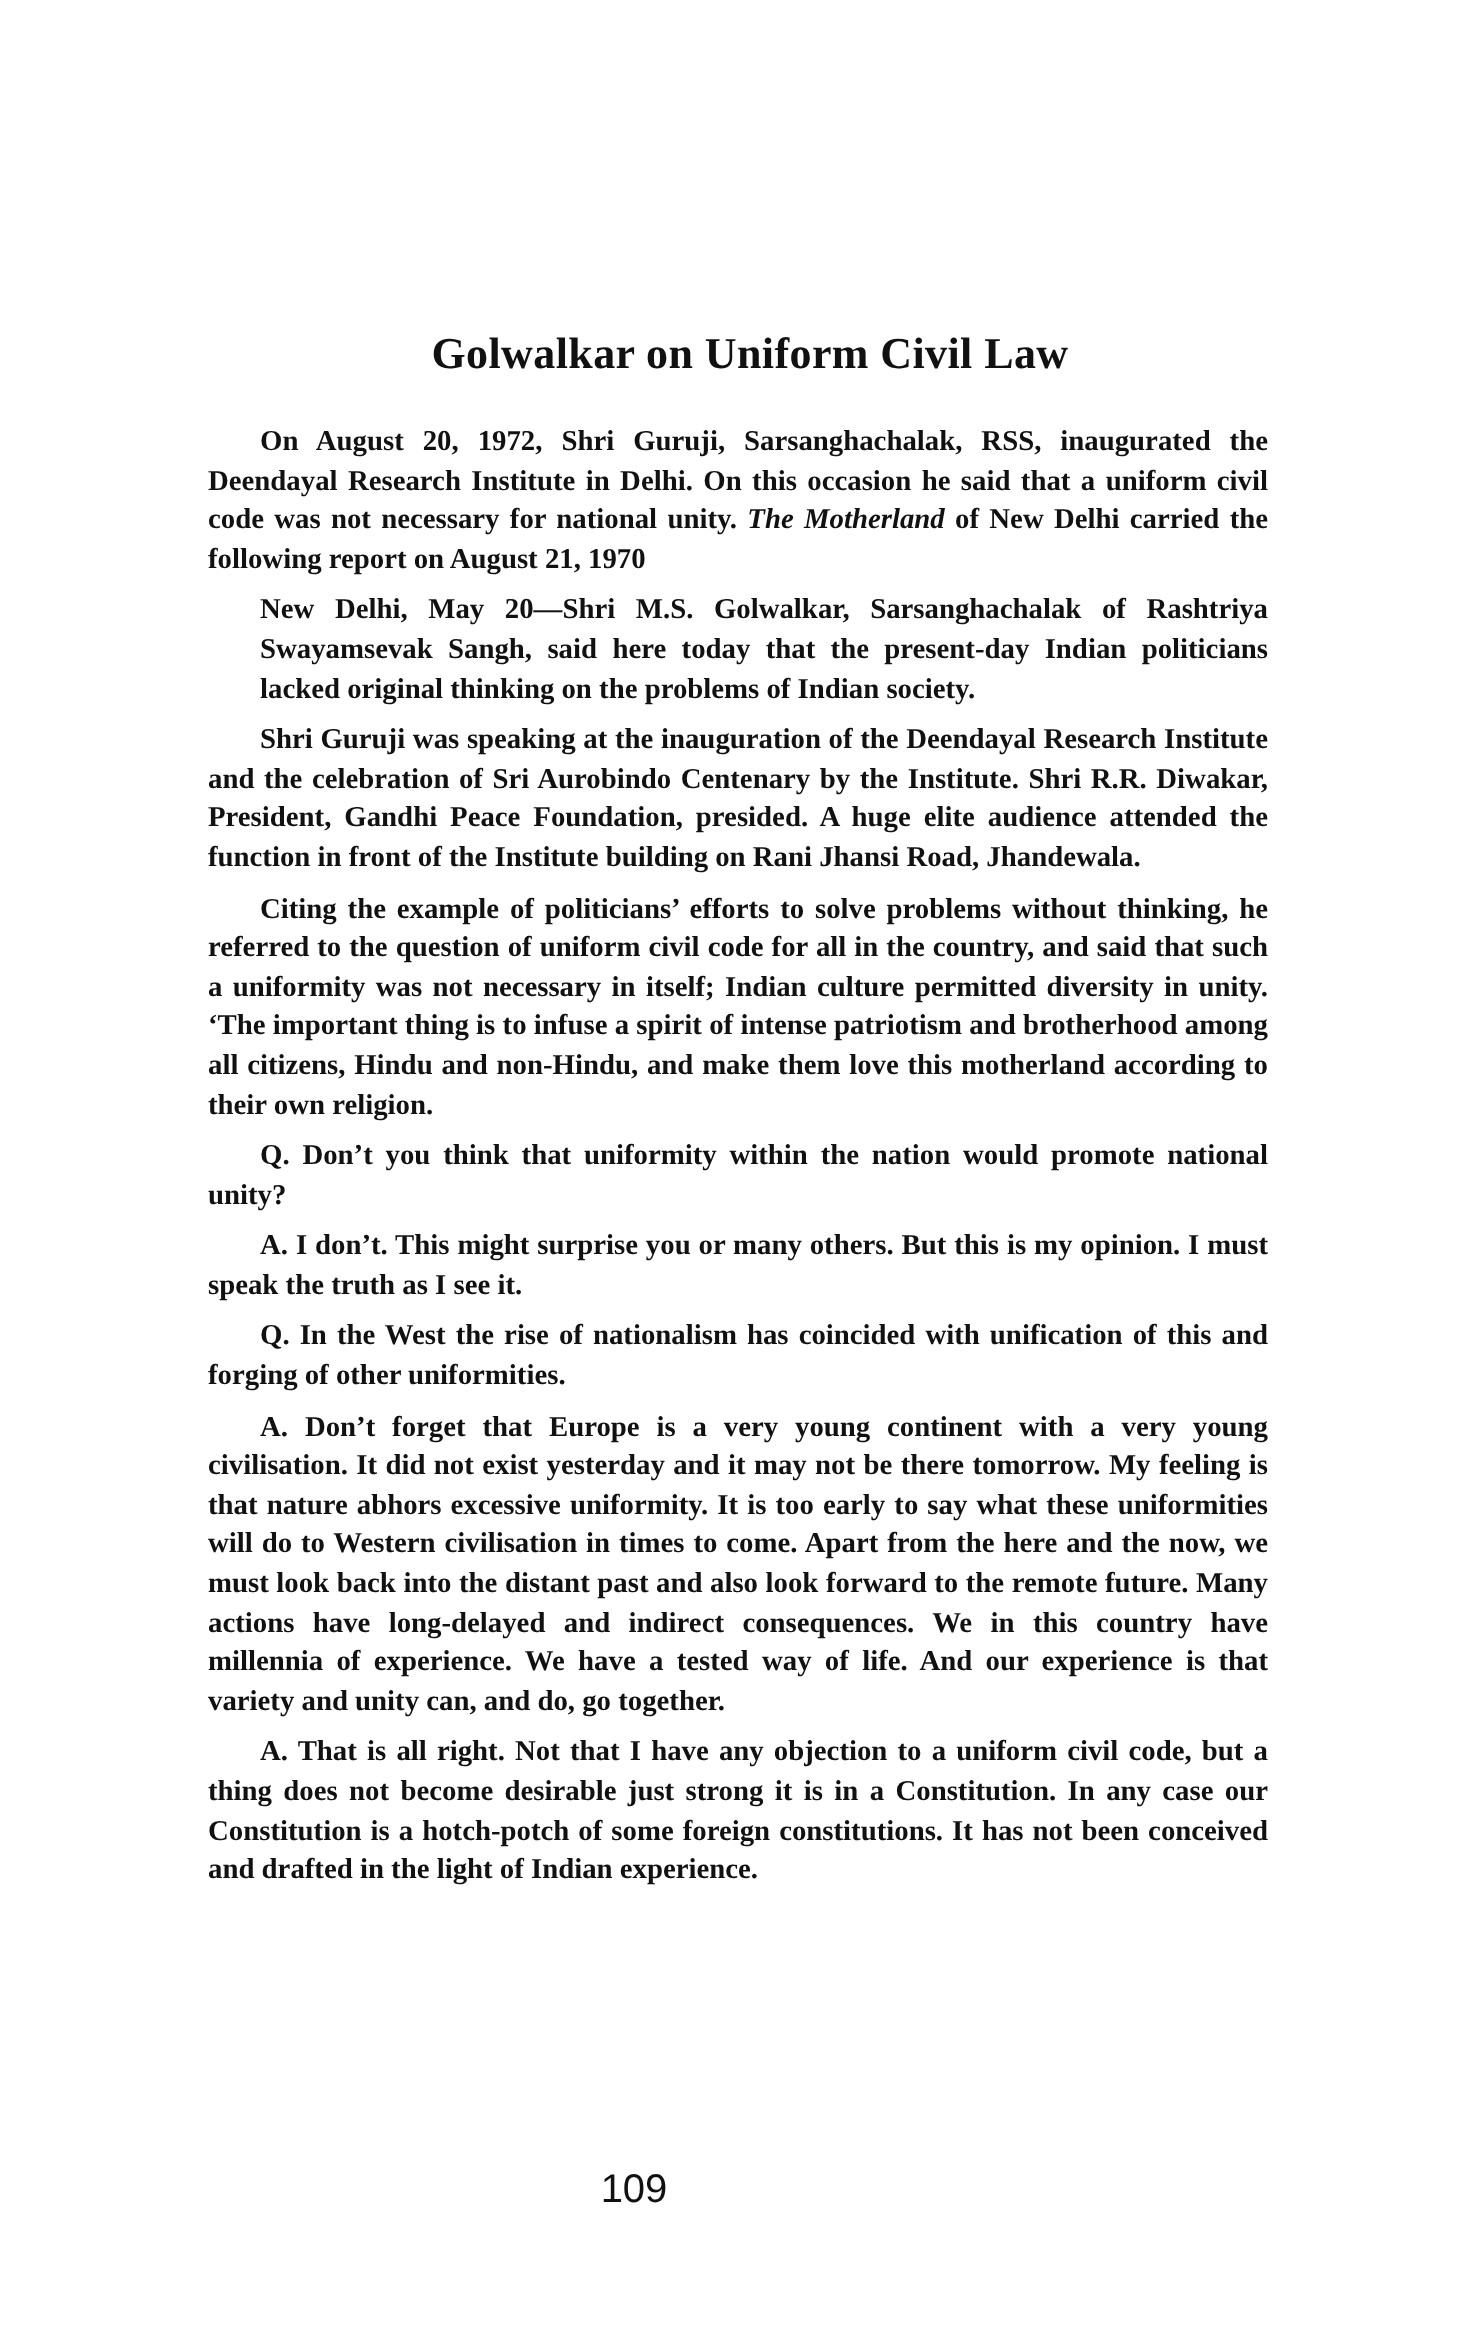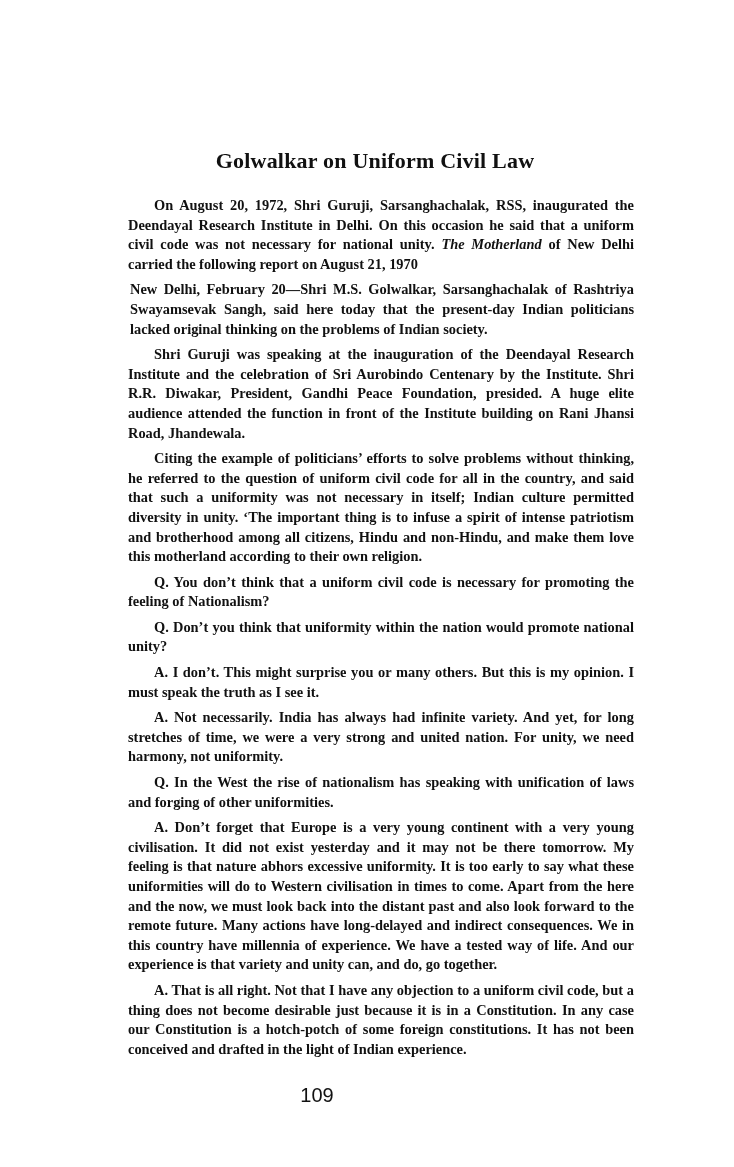--- a/index.html
+++ b/index.html
@@ -1,45 +1,43 @@
 <!DOCTYPE html>
 <html><head>
 <meta charset="utf-8">
 <style>
   html, body { margin: 0; padding: 0; background: #ffffff; }
   body { width: 734px; height: 1167px; position: relative; overflow: hidden;
          font-family: "Liberation Serif", "DejaVu Serif", serif; color: #111; }
-  .page { position: absolute; left: 104px; top: 148px; width: 530px; }
+  .page { position: absolute; left: 104px; top: 164px; width: 530px; }
   .title { text-align: center; font-weight: bold; font-size: 22px; margin: 0 0 22px 12px; letter-spacing: 0.2px; }
   p { margin: 0 0 6px 0; font-size: 14.4px; line-height: 19.6px; text-align: justify; font-weight: bold; }
-  p.ind { text-indent: 26px; margin-left: 24px; }
+  p.ind { text-indent: 26px; }
   .quote { margin: 0 0 6px 26px; }
   .quote p { text-indent: 0; }
   .i { font-style: italic; }
   .pageno { position: absolute; left: 0; width: 634px; top: 1084px; text-align: center;
             font-family: "Liberation Sans", "DejaVu Sans", sans-serif; font-size: 20px; font-weight: normal; color: #111; }
 </style>
 </head>
 <body>
 
 <div class="page">
   <div class="title">Golwalkar on Uniform Civil Law</div>
 
   <p class="ind"><span>On August 20, 1972, Shri Guruji, Sarsanghachalak, RSS, inaugurated the Deendayal Research Institute in Delhi. On this occasion he said that a uniform civil code was not necessary for national unity. </span><span class="i">The Motherland</span><span> of New Delhi carried the following report on August 21, 1970</span></p>
 
   <div class="quote">
-    <p>New Delhi, February 20—Shri M.S. Golwalkar, Sarsanghachalak of Rashtriya Swayamsevak Sangh, said here today that the present-day Indian politicians lacked original thinking on the problems of Indian society.</p>
+    <p>New Delhi, May 20—Shri M.S. Golwalkar, Sarsanghachalak of Rashtriya Swayamsevak Sangh, said here today that the present-day Indian politicians lacked original thinking on the problems of Indian society.</p>
   </div>
 
   <p class="ind">Shri Guruji was speaking at the inauguration of the Deendayal Research Institute and the celebration of Sri Aurobindo Centenary by the Institute. Shri R.R. Diwakar, President, Gandhi Peace Foundation, presided. A huge elite audience attended the function in front of the Institute building on Rani Jhansi Road, Jhandewala.</p>
   <p class="ind">Citing the example of politicians’ efforts to solve problems without thinking, he referred to the question of uniform civil code for all in the country, and said that such a uniformity was not necessary in itself; Indian culture permitted diversity in unity. ‘The important thing is to infuse a spirit of intense patriotism and brotherhood among all citizens, Hindu and non-Hindu, and make them love this motherland according to their own religion.</p>
 
 
-  <p class="ind"><span>Q.</span><span> You don’t think that a uniform civil code is necessary for promoting the feeling of Nationalism?</span></p>
   <p class="ind"><span>Q.</span><span> Don’t you think that uniformity within the nation would promote national unity?</span></p>
   <p class="ind"><span>A.</span><span> I don’t. This might surprise you or many others. But this is my opinion. I must speak the truth as I see it.</span></p>
-  <p class="ind"><span>A.</span><span> Not necessarily. India has always had infinite variety. And yet, for long stretches of time, we were a very strong and united nation. For unity, we need harmony, not uniformity.</span></p>
-  <p class="ind"><span>Q.</span><span> In the West the rise of nationalism has speaking with unification of laws and forging of other uniformities.</span></p>
+  <p class="ind"><span>Q.</span><span> In the West the rise of nationalism has coincided with unification of this and forging of other uniformities.</span></p>
   <p class="ind"><span>A.</span><span> Don’t forget that Europe is a very young continent with a very young civilisation. It did not exist yesterday and it may not be there tomorrow. My feeling is that nature abhors excessive uniformity. It is too early to say what these uniformities will do to Western civilisation in times to come. Apart from the here and the now, we must look back into the distant past and also look forward to the remote future. Many actions have long-delayed and indirect consequences. We in this country have millennia of experience. We have a tested way of life. And our experience is that variety and unity can, and do, go together.</span></p>
-  <p class="ind"><span>A.</span><span> That is all right. Not that I have any objection to a uniform civil code, but a thing does not become desirable just because it is in a Constitution. In any case our Constitution is a hotch-potch of some foreign constitutions. It has not been conceived and drafted in the light of Indian experience.</span></p>
+  <p class="ind"><span>A.</span><span> That is all right. Not that I have any objection to a uniform civil code, but a thing does not become desirable just strong it is in a Constitution. In any case our Constitution is a hotch-potch of some foreign constitutions. It has not been conceived and drafted in the light of Indian experience.</span></p>
 </div>
 
 <div class="pageno">109</div>
 
 </body></html>

